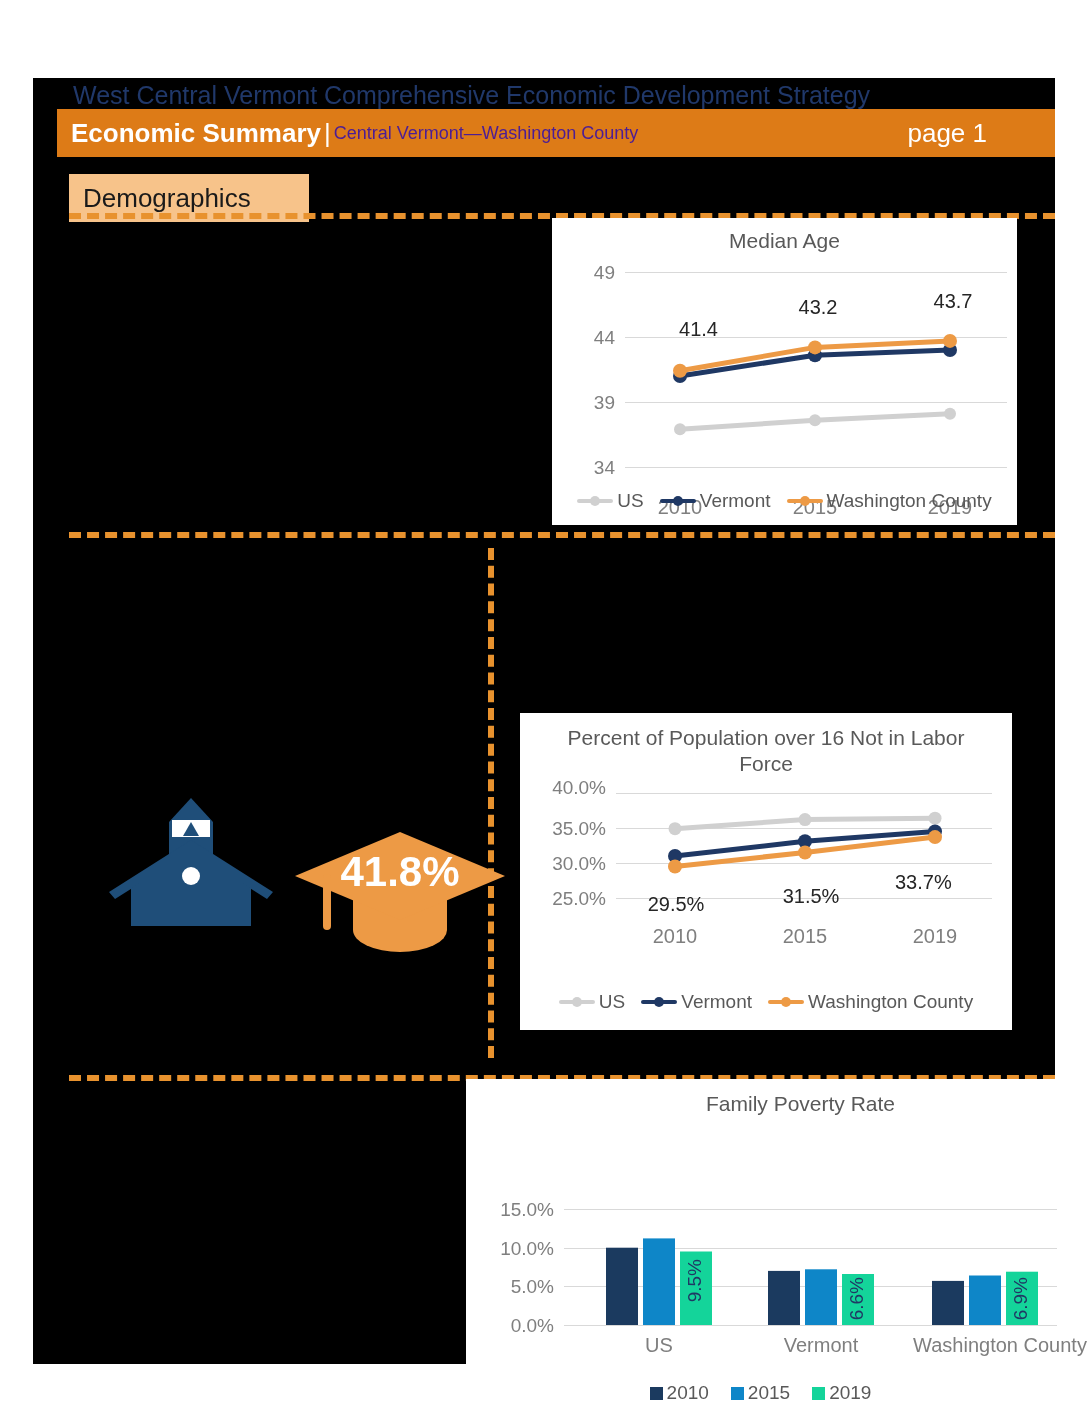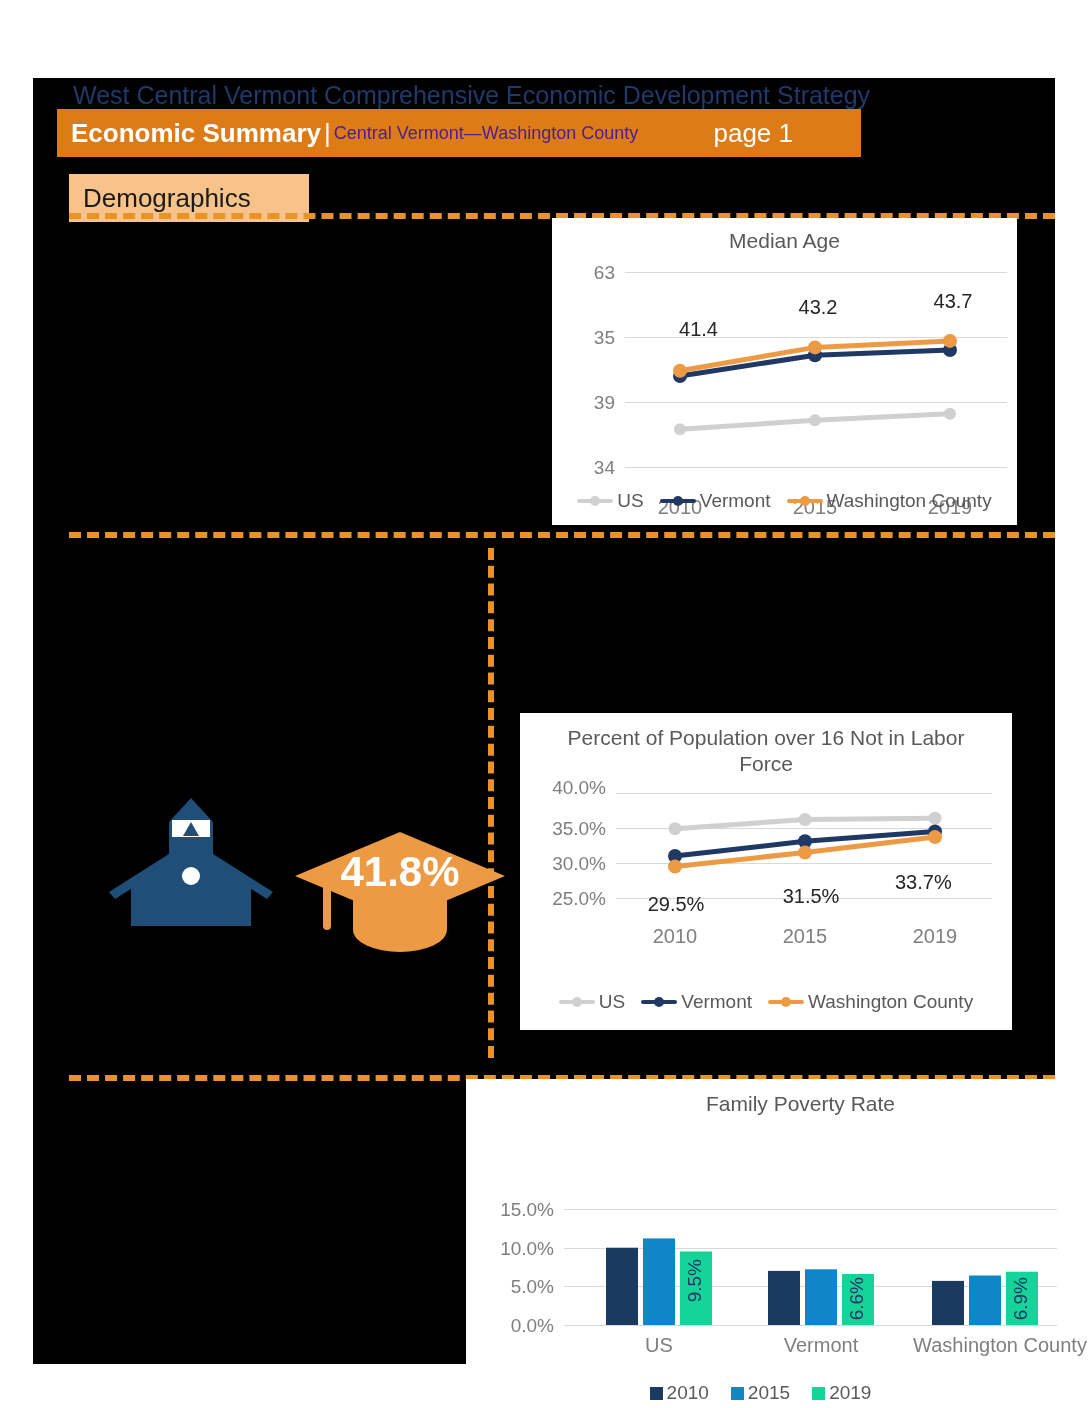--- a/index.html
+++ b/index.html
@@ -22,21 +22,21 @@
     position:absolute; left:40px; top:3px;
     width:960px; height:30px;
     color:#20386a;
     font-size:25px; line-height:29px;
     font-family:"Liberation Sans", sans-serif;
     letter-spacing:0px;
     white-space:nowrap;
   }
   #header-bar{
     position:absolute; left:24px; top:31px;
-    width:804px; height:48px;
+    width:998px; height:48px;
     background:#DD7B17;
     display:flex; align-items:center;
     box-sizing:border-box;
     padding-left:14px;
   }
   #header-bar .hb-strong{
     color:#ffffff; font-size:26px; font-weight:bold;
     letter-spacing:0px; white-space:nowrap;
   }
   #header-bar .hb-sep{
@@ -178,22 +178,22 @@
   <div id="vrule-1"></div>
 
   <div class="chart-panel" id="chart-median-age" style="left:519px; top:140px; width:465px; height:307px;">
     <div class="chart-title" style="position:absolute;left:0;top:10px;width:100%;">Median Age</div>
 
     <div class="gridline" style="left:73px; top:54px;  width:382px;"></div>
     <div class="gridline" style="left:73px; top:119px; width:382px;"></div>
     <div class="gridline" style="left:73px; top:184px; width:382px;"></div>
     <div class="gridline" style="left:73px; top:249px; width:382px;"></div>
 
-    <div class="axis-label ytick" style="left:8px; top:44px; width:55px;">63</div>
-    <div class="axis-label ytick" style="left:8px; top:109px; width:55px;">35</div>
+    <div class="axis-label ytick" style="left:8px; top:44px; width:55px;">49</div>
+    <div class="axis-label ytick" style="left:8px; top:109px; width:55px;">44</div>
     <div class="axis-label ytick" style="left:8px; top:174px; width:55px;">39</div>
     <div class="axis-label ytick" style="left:8px; top:239px; width:55px;">34</div>
 
     <div class="axis-label xtick" style="left:88px;  top:278px; width:80px;">2010</div>
     <div class="axis-label xtick" style="left:223px; top:278px; width:80px;">2015</div>
     <div class="axis-label xtick" style="left:358px; top:278px; width:80px;">2019</div>
 
     <svg style="position:absolute;left:0;top:0;width:465px;height:307px;">
 
       <polyline points="128,211.3 263,202.2 398,195.7" fill="none" stroke="#D0D0D0" stroke-width="5" stroke-linecap="round"></polyline>

